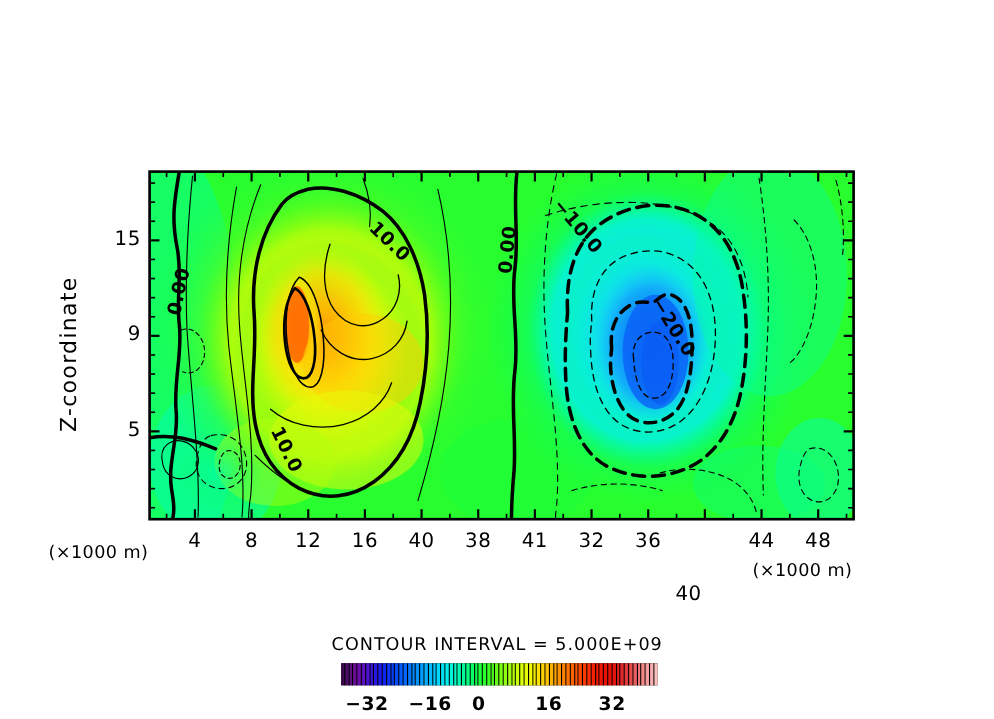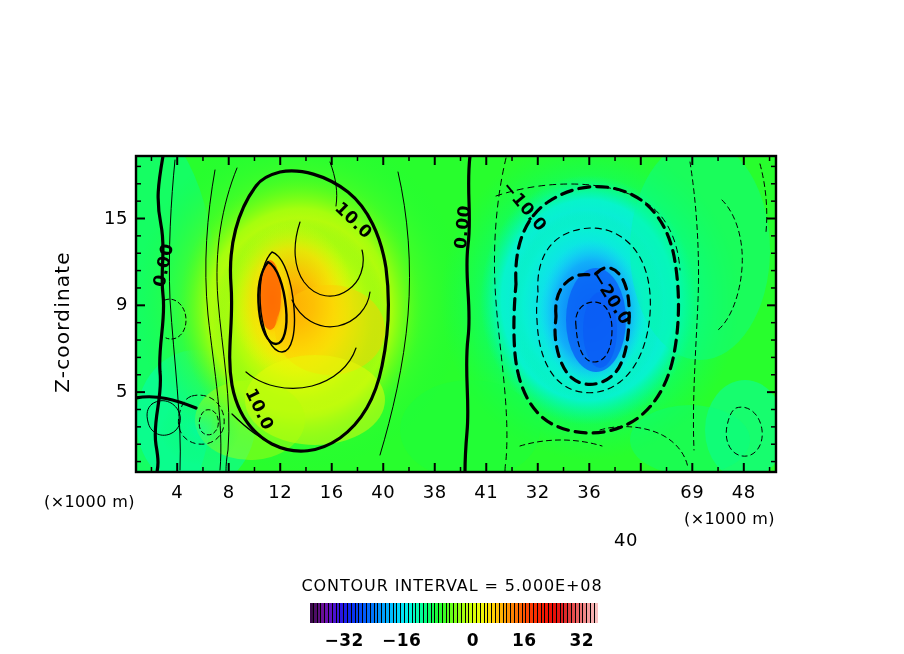--- a/index.html
+++ b/index.html
@@ -41,21 +41,21 @@
 
   #cb-caption{
     left:0;top:576px;width:904px;text-align:center;
     font-size:16px;letter-spacing:0.9px;
   }
   #colorbar-wrap{position:absolute;left:310px;top:603px;width:288px;height:20px;
     background:#000;display:flex;}
   .cb-cell{flex:1 1 auto;height:100%;border-right:1px solid #000;}
   .cb-cell:last-child{border-right:none;}
   .cbtick-lbl{position:absolute;top:630px;width:50px;margin-left:-25px;
-    text-align:right;font-size:17px;font-weight:bold;letter-spacing:0.5px;}
+    text-align:left;font-size:17px;font-weight:bold;letter-spacing:0.5px;}
 </style>
 </head>
 <body>
 
 <div id="stage">
 
 
   <svg id="plot" width="904" height="654" style="position:absolute;left:0;top:0;">
     <defs>
       <clipPath id="frameclip">
@@ -317,39 +317,39 @@
       <div class="tick-lbl xtick-lbl" style="left: 177.207px;">4</div>
       <div class="tick-lbl xtick-lbl" style="left: 228.716px;">8</div>
       <div class="tick-lbl xtick-lbl" style="left: 280.225px;">12</div>
       <div class="tick-lbl xtick-lbl" style="left: 331.734px;">16</div>
       <div class="tick-lbl xtick-lbl" style="left: 383.243px;">40</div>
       <div class="tick-lbl xtick-lbl" style="left: 434.753px;">38</div>
       <div class="tick-lbl xtick-lbl" style="left: 486.262px;">41</div>
       <div class="tick-lbl xtick-lbl" style="left: 537.771px;">32</div>
       <div class="tick-lbl xtick-lbl" style="left: 589.28px;">36</div>
       <div class="tick-lbl xtick-lbl" style="left: 626px; margin-top: 48px;">40</div>
-      <div class="tick-lbl xtick-lbl" style="left: 692.298px;">69</div>
+      <div class="tick-lbl xtick-lbl" style="left: 692.298px;">44</div>
       <div class="tick-lbl xtick-lbl" style="left: 743.807px;">48</div>
     </div>
   <div id="ytick-labels">
       <div class="tick-lbl ytick-lbl" style="left: 128px; top: 380.132px;">5</div>
       <div class="tick-lbl ytick-lbl" style="left: 128px; top: 293.319px;">9</div>
       <div class="tick-lbl ytick-lbl" style="left: 128px; top: 206.505px;">15</div>
     </div>
 
   <div id="contour-labels">
       <div class="txt" style="left: 163.042px; top: 265.385px; font-size: 17px; font-weight: bold; letter-spacing: 0.5px; transform: translate(-50%, -50%) rotate(-78deg);">0.00</div>
       <div class="txt" style="left: 353.626px; top: 220.242px; font-size: 17px; font-weight: bold; letter-spacing: 0.5px; transform: translate(-50%, -50%) rotate(44deg);">10.0</div>
       <div class="txt" style="left: 259.622px; top: 409.495px; font-size: 17px; font-weight: bold; letter-spacing: 0.5px; transform: translate(-50%, -50%) rotate(64deg);">10.0</div>
       <div class="txt" style="left: 461.795px; top: 227.187px; font-size: 17px; font-weight: bold; letter-spacing: 0.5px; transform: translate(-50%, -50%) rotate(-84deg);">0.00</div>
       <div class="txt" style="left: 524.893px; top: 206.352px; font-size: 17px; font-weight: bold; letter-spacing: 0.5px; transform: translate(-50%, -50%) rotate(50deg);">−10.0</div>
       <div class="txt" style="left: 612.459px; top: 298.374px; font-size: 17px; font-weight: bold; letter-spacing: 0.5px; transform: translate(-50%, -50%) rotate(58deg);">−20.0</div>
     </div>
 
-  <div class="txt" id="cb-caption">CONTOUR INTERVAL = 5.000E+08</div>
+  <div class="txt" id="cb-caption">CONTOUR INTERVAL = 5.000E+09</div>
   <div id="colorbar-wrap">
       <div class="cb-cell" style="background: rgb(58, 10, 74);"></div>
       <div class="cb-cell" style="background: rgb(77, 13, 102);"></div>
       <div class="cb-cell" style="background: rgb(92, 15, 128);"></div>
       <div class="cb-cell" style="background: rgb(105, 15, 150);"></div>
       <div class="cb-cell" style="background: rgb(106, 15, 174);"></div>
       <div class="cb-cell" style="background: rgb(92, 16, 192);"></div>
       <div class="cb-cell" style="background: rgb(75, 18, 207);"></div>
       <div class="cb-cell" style="background: rgb(58, 20, 218);"></div>
       <div class="cb-cell" style="background: rgb(42, 23, 226);"></div>

